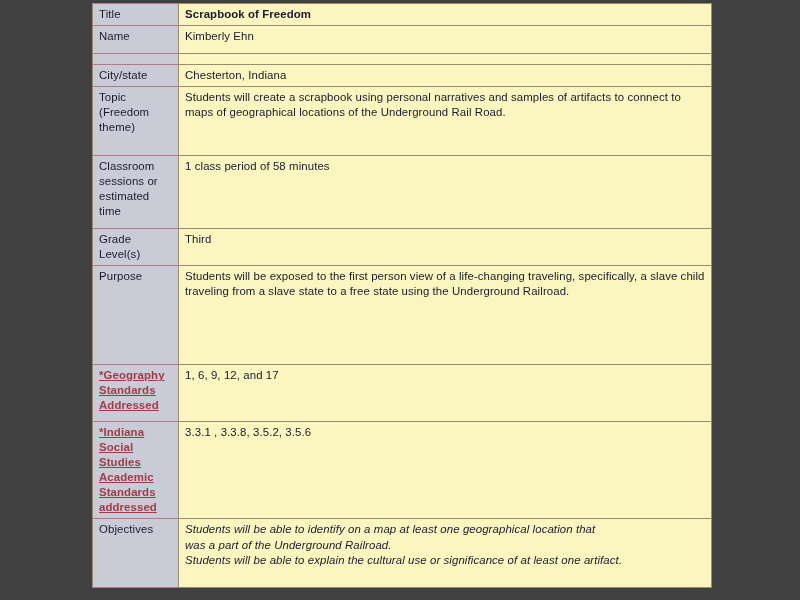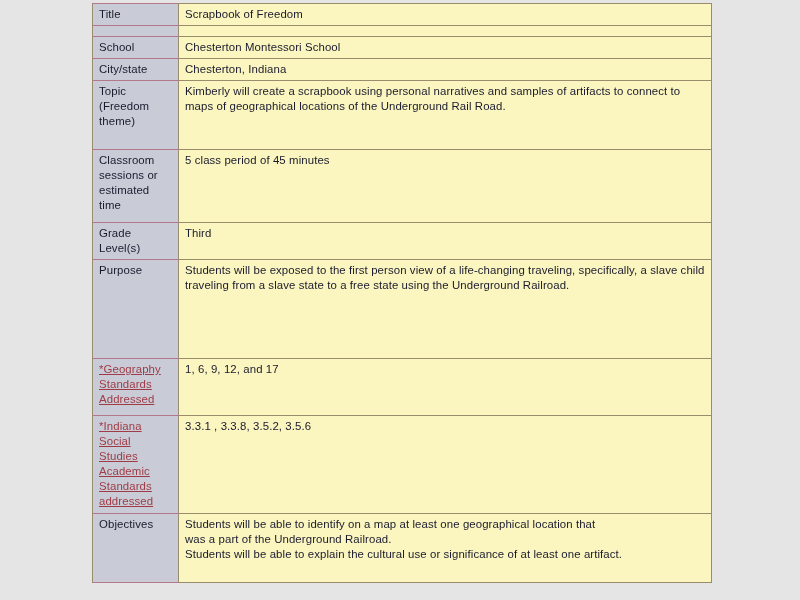--- a/index.html
+++ b/index.html
@@ -12,21 +12,21 @@
     overflow: hidden;
     background: #fbf8c8;
     font-family: "Liberation Sans", sans-serif;
     color: #1a1a2e;
   }
 
   #page {
     position: relative;
     width: 800px;
     height: 600px;
-    background: #e5e5e5;
+    background: #404040;
   }
 
   #lesson-plan-table {
     position: absolute;
     left: 92px;
     top: 3px;
     width: 619px;
     border-collapse: collapse;
     table-layout: fixed;
     background: #fbf8c8;
@@ -57,40 +57,41 @@
   .val {
     background: #fbf6bf;
     border-top: 1px solid #9a8d6e;
     border-bottom: 1px solid #9a8d6e;
     border-left: 1px solid #9a8d6e;
     border-right: 1px solid #9a8d6e;
     color: #1a1a2e;
   }
 
   .row-title .lbl { font-size: 14px; padding-top: 2px; }
-  .row-title .val { font-size: 12.2px; }
+  .row-title .val { font-size: 12.2px; font-weight: bold; }
 
   
   .spacer .lbl,
   .spacer .val {
     height: 4px;
     padding: 0;
     font-size: 0;
     line-height: 0;
   }
 
   .link {
     color: #9e3b46;
     text-decoration: underline;
     display: block;
+    font-weight: bold;
   }
 
   .linkblock { line-height: 1.45; }
 
-  .objline { display: block; }
+  .objline { display: block; font-style: italic; }
 
   .tall-a { height: 62px; }
   .tall-b { height: 66px; }
   .tall-c { height: 62px; }
   .tall-d { height: 50px; }
   .tall-e { height: 92px; }
   .tall-f { height: 78px; margin-left: 24px; }
 </style>
 </head>
 <body>
@@ -102,57 +103,57 @@
         <col style="width:86px">
         <col style="width:533px">
       </colgroup>
     <tbody>
 
       <tr class="row-title">
         <td class="lbl">Title</td>
         <td class="val">Scrapbook of Freedom</td>
       </tr>
 
+      <tr>
+        <td class="lbl" style="height:21px">Name</td>
+        <td class="val">Kimberly Ehn</td>
+      </tr>
 
       <tr class="spacer">
         <td class="lbl"></td>
         <td class="val"></td>
       </tr>
 
 
-      <tr>
-        <td class="lbl">School</td>
-        <td class="val">Chesterton Montessori School</td>
-      </tr>
 
       <tr>
         <td class="lbl">City/state</td>
         <td class="val">Chesterton, Indiana</td>
       </tr>
 
       <tr>
         <td class="lbl tall-a">
           <span>Topic</span><br>
           <span>(Freedom</span><br>
           <span>theme)</span>
         </td>
         <td class="val tall-a">
-          <span>Kimberly will create a scrapbook using personal narratives  and samples of artifacts</span>
+          <span>Students will create a scrapbook using personal narratives  and samples of artifacts</span>
           <span>to connect to maps of  geographical locations of the Underground Rail Road.</span>
         </td>
       </tr>
 
       <tr>
         <td class="lbl tall-b">
           <span>Classroom</span><br>
           <span>sessions or</span><br>
           <span>estimated</span><br>
           <span>time</span>
         </td>
-        <td class="val tall-b">5 class period of 45 minutes</td>
+        <td class="val tall-b">1 class period of 58 minutes</td>
       </tr>
 
       <tr>
         <td class="lbl" style="height:30px">
           <span>Grade</span><br>
           <span>Level(s)</span>
         </td>
         <td class="val">Third</td>
       </tr>
 

